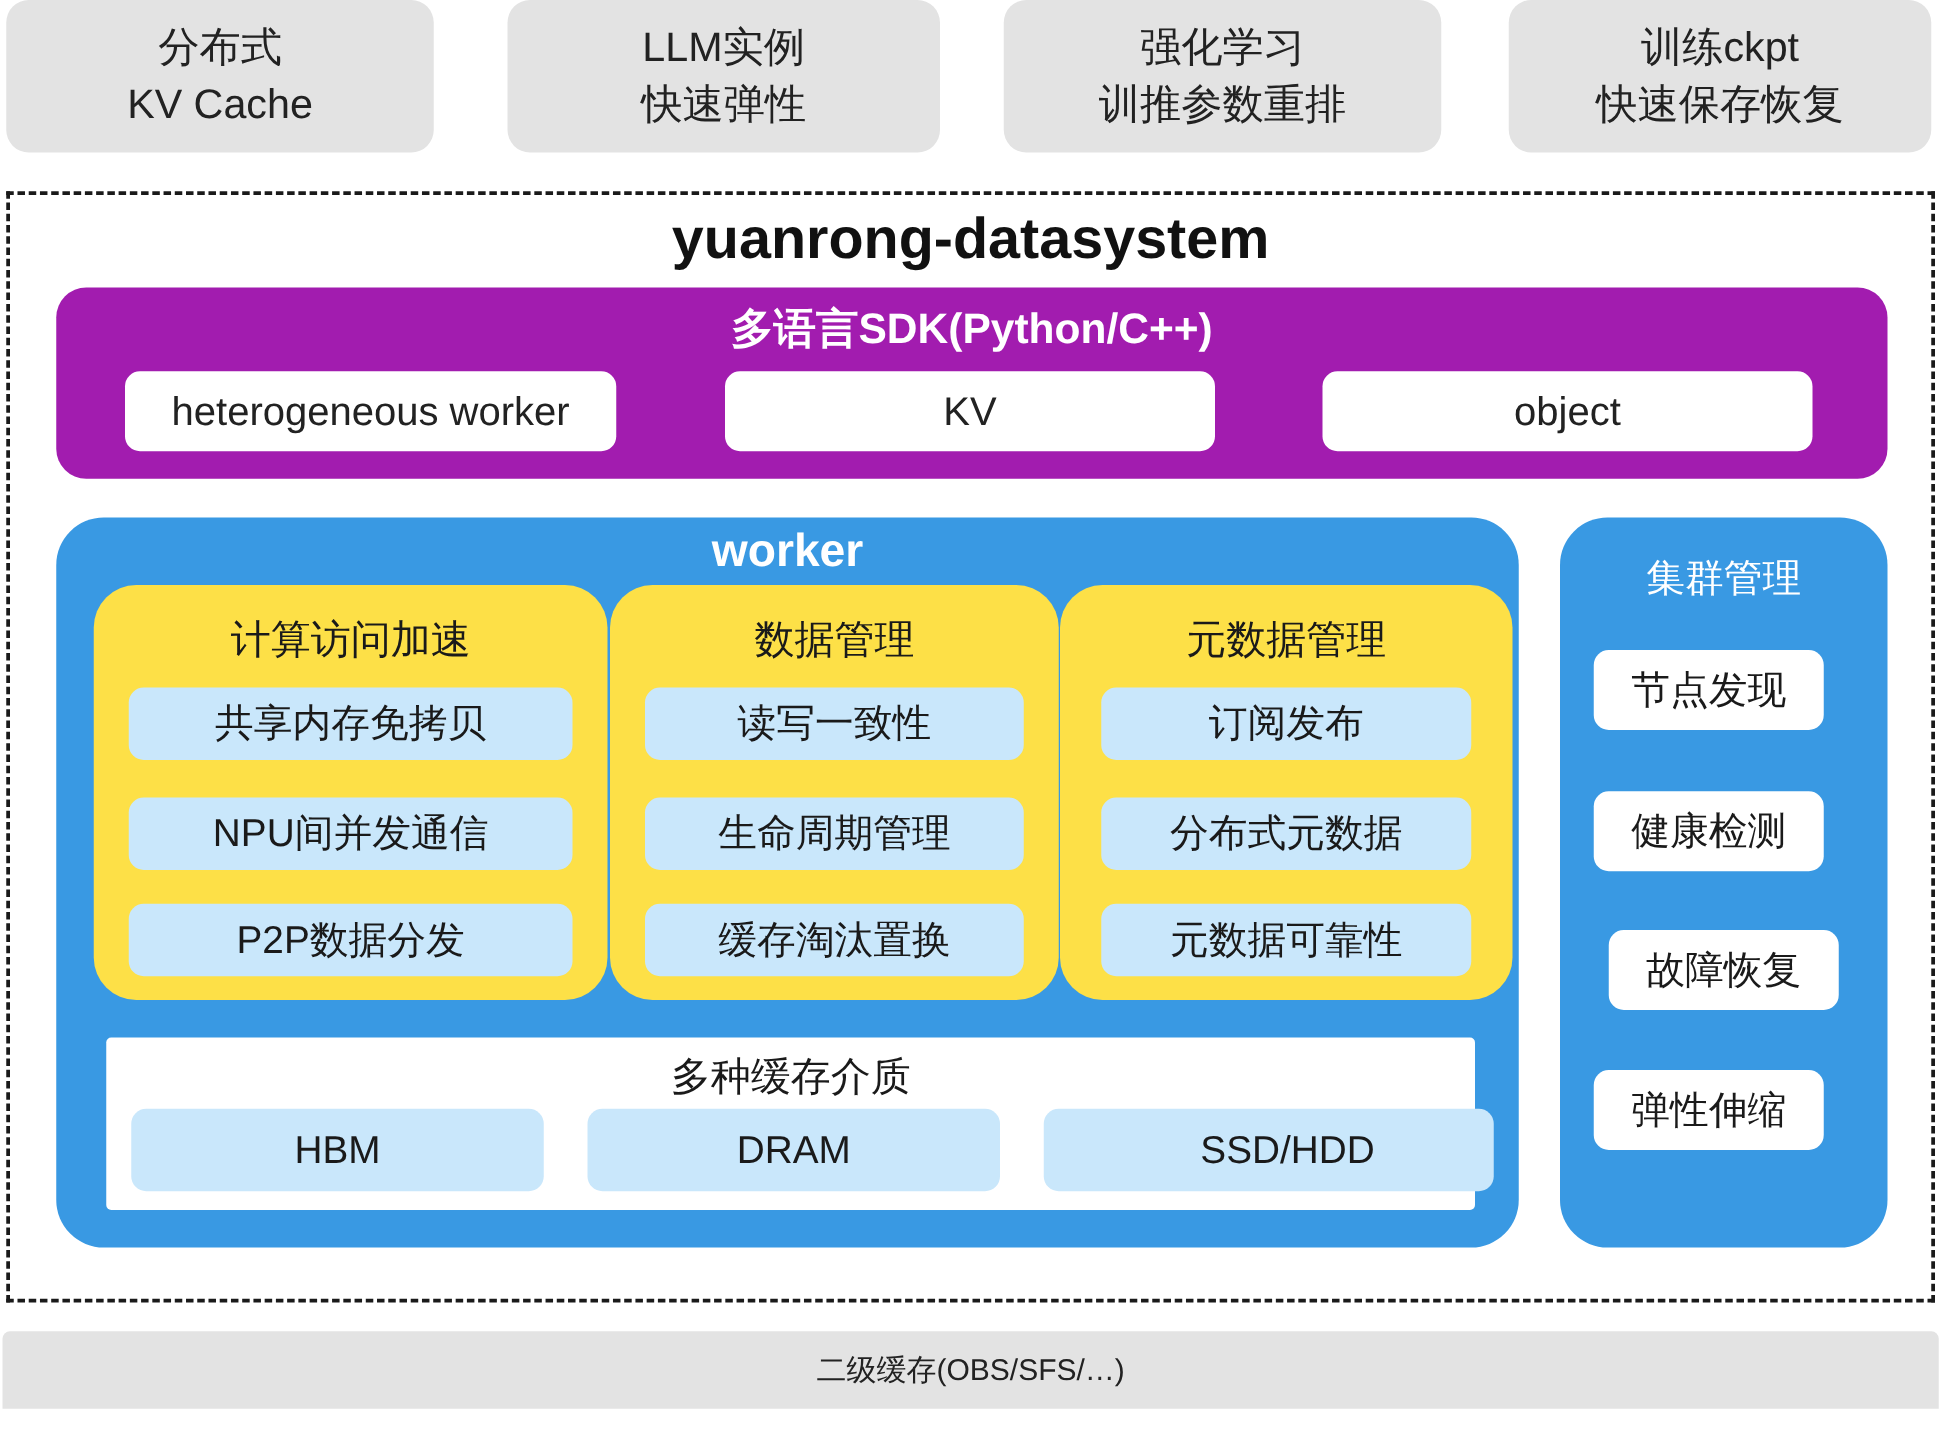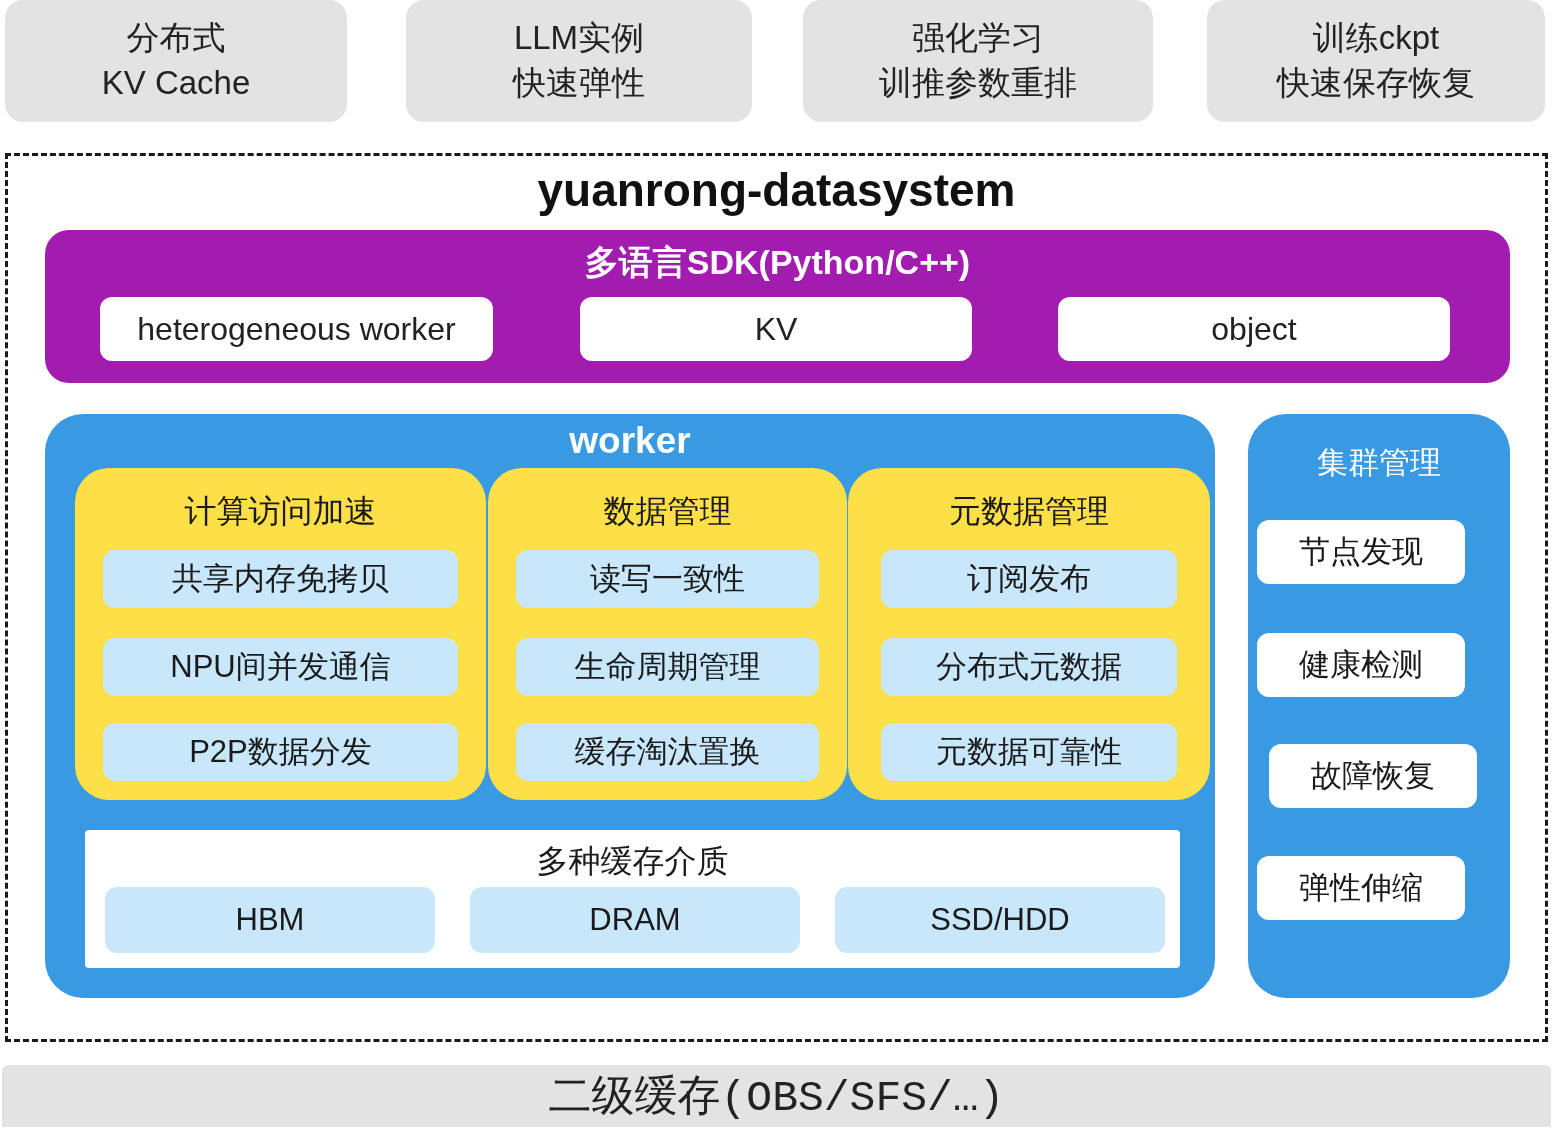--- a/index.html
+++ b/index.html
@@ -36,27 +36,27 @@
 
   
   .cache{position:absolute;left:40px;top:416px;width:1095px;height:138px;background:#ffffff;border-radius:4px;}
   .cache-title{position:absolute;left:0;top:10px;width:100%;text-align:center;font-size:32px;color:#1a1a1a;}
   .cache .chip{top:57px;height:66px;}
 
   
   .cluster{position:absolute;left:1248px;top:414px;width:262px;height:584px;border-radius:38px;}
   .cluster-title{position:absolute;left:0;top:28px;width:100%;text-align:center;
     font-size:31px;font-weight:normal;color:#ffffff;}
-  .cluster-box{position:absolute;left:9px;width:208px;height:64px;background:#ffffff;border-radius:12px;
+  .cluster-box{position:absolute;left:27px;width:184px;height:64px;background:#ffffff;border-radius:12px;
     display:flex;align-items:center;justify-content:center;font-size:31px;color:#1a1a1a;white-space:nowrap;}
 
   
   .bottom-bar{position:absolute;left:2px;top:1065px;width:1549px;height:62px;background:#e3e3e3;
     border-radius:6px 6px 0 0;display:flex;align-items:center;justify-content:center;
-    font-size:43px;color:#222;font-family:Liberation Mono, monospace;}
+    font-size:24px;color:#222;}
 </style>
 </head>
 <body>
 
 <div class="canvas">
 
   <div class="usecase" style="left:5px;width:342px;">
     <span>分布式</span>
     <span>KV Cache</span>
   </div>
@@ -105,21 +105,21 @@
       <div class="wcol-title">元数据管理</div>
       <div class="chip" style="left:33px;right:33px;top:82px;">订阅发布</div>
       <div class="chip" style="left:33px;right:33px;top:170px;">分布式元数据</div>
       <div class="chip" style="left:33px;right:33px;top:255px;">元数据可靠性</div>
     </div>
 
     <div class="cache">
       <div class="cache-title">多种缓存介质</div>
       <div class="chip" style="left:20px;width:330px;">HBM</div>
       <div class="chip" style="left:385px;width:330px;">DRAM</div>
-      <div class="chip" style="left:750px;width:330px;">SSD/HDD</div>
+      <div class="chip" style="left:750px;width:330px;padding-left:30px;">SSD/HDD</div>
     </div>
   </div>
 
   <div class="cluster" style="background:#3999E3;">
     <div class="cluster-title">集群管理</div>
     <div class="cluster-box" style="top:106px;">节点发现</div>
     <div class="cluster-box" style="top:219px;">健康检测</div>
     <div class="cluster-box" style="top:330px;margin-left:12px;">故障恢复</div>
     <div class="cluster-box" style="top:442px;">弹性伸缩</div>
   </div>

